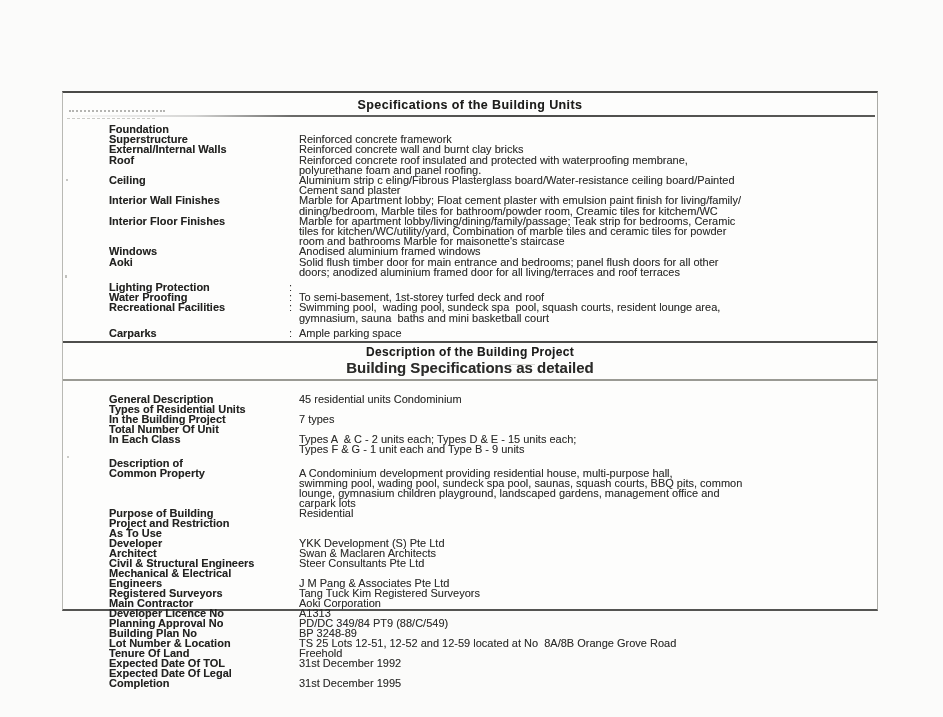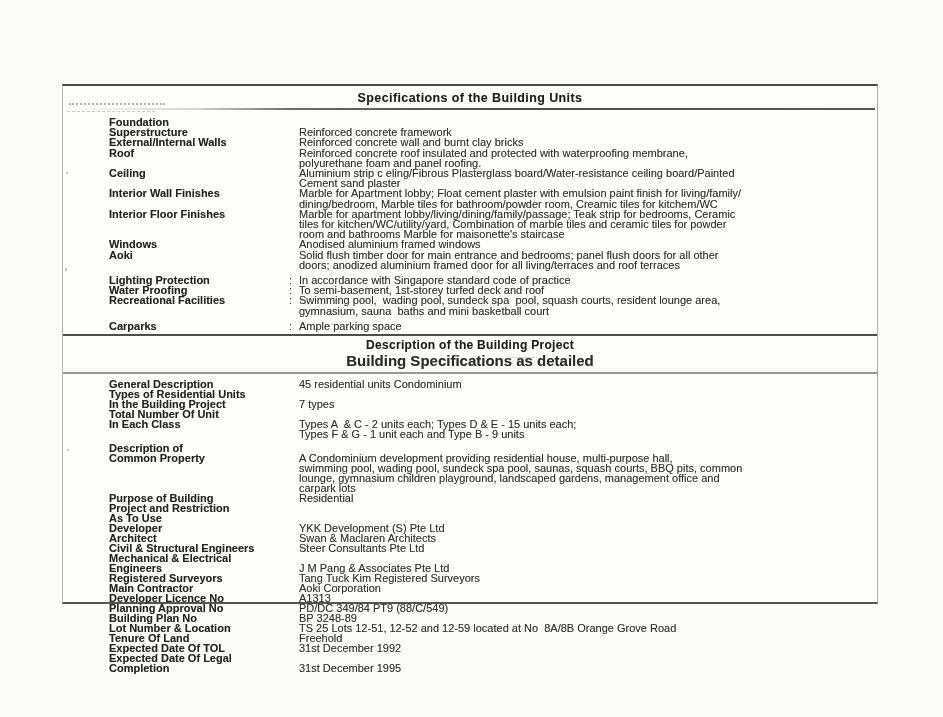--- a/index.html
+++ b/index.html
@@ -9,21 +9,21 @@
     width: 943px;
     height: 717px;
     position: relative;
     font-family: "Liberation Sans", "DejaVu Sans", sans-serif;
     overflow: hidden;
   }
 
   .scan-page {
     position: absolute;
     left: 62px;
-    top: 84px;
+    top: 91px;
     width: 816px;
     height: 520px;
     background: #fdfdfc;
     border-left: 1px solid #b9b9b4;
     border-right: 1px solid #aaaaa5;
     border-top: 2px solid #4a4a48;
     border-bottom: 2px solid #545452;
     box-sizing: border-box;
     color: #2e2e2c;
     text-shadow: 0 0 0.6px rgba(50,50,48,0.35);
@@ -42,21 +42,21 @@
     background: linear-gradient(to right,
       rgba(90,90,88,0) 0%, rgba(90,90,88,0.25) 16%,
       rgba(70,70,68,0.8) 28%, #4c4c4a 55%, #5a5a58 100%);
   }
 
   .spec-table {
     padding: 7px 18px 0 46px;
     font-size: 11px;
     line-height: 10.2px;
   }
-  #table2 { line-height: 10px; padding-top: 5px; }
+  #table2 { line-height: 10px; padding-top: 13px; }
 
   .row { display: flex; align-items: flex-start; }
   .row .lbl {
     flex: 0 0 180px;
     font-weight: bold;
     color: #232321;
     white-space: pre-wrap;
   }
   .row .sep { flex: 0 0 10px; color: #333331; }
   .row .val {
@@ -150,21 +150,20 @@
       </div>
       <div class="row">
         <span class="lbl">Aoki</span>
         <span class="sep"></span>
         <span class="val">Solid flush timber door for main entrance and bedrooms; panel flush doors for all other
 doors; anodized aluminium framed door for all living/terraces and roof terraces</span>
       </div>
       <div class="row" style="margin-top: 5px;">
         <span class="lbl">Lighting Protection</span>
         <span class="sep">:</span>
-        <span class="val">In accordance with Singapore standard code of practice</span>
       </div>
       <div class="row">
         <span class="lbl">Water Proofing</span>
         <span class="sep">:</span>
         <span class="val">To semi-basement, 1st-storey turfed deck and roof</span>
       </div>
       <div class="row">
         <span class="lbl">Recreational Facilities</span>
         <span class="sep">:</span>
         <span class="val">Swimming pool,  wading pool, sundeck spa  pool, squash courts, resident lounge area,

